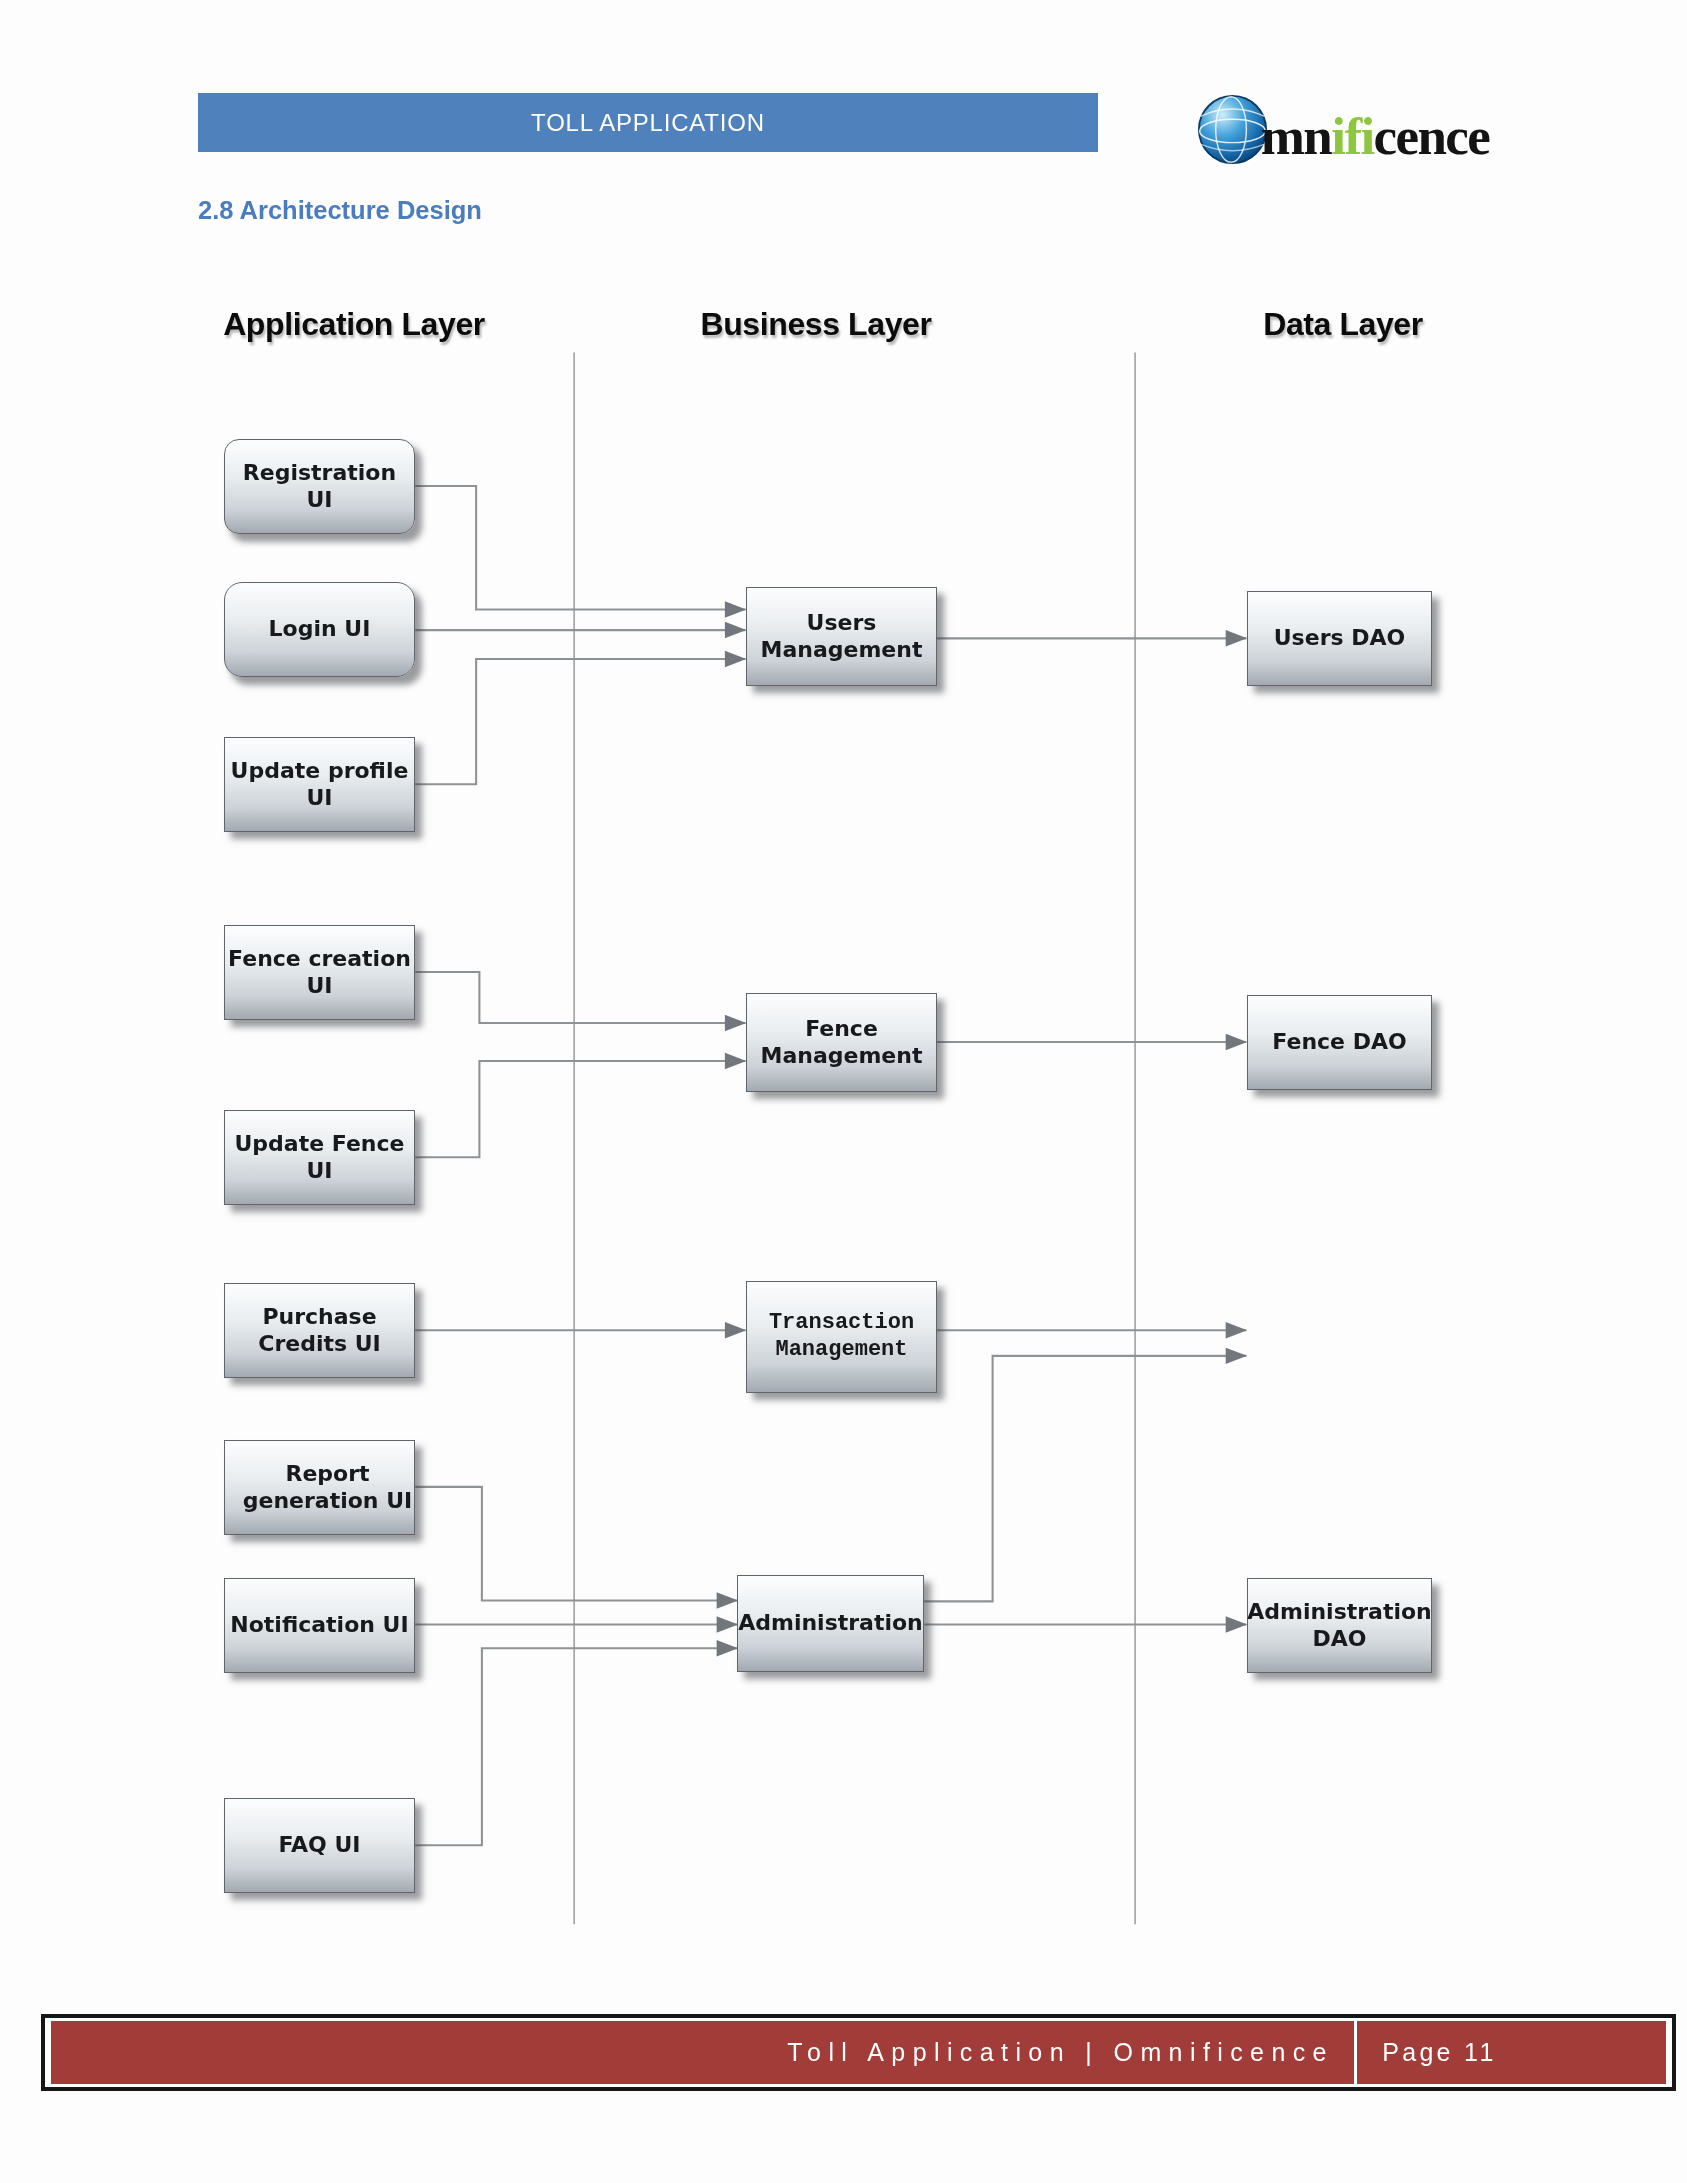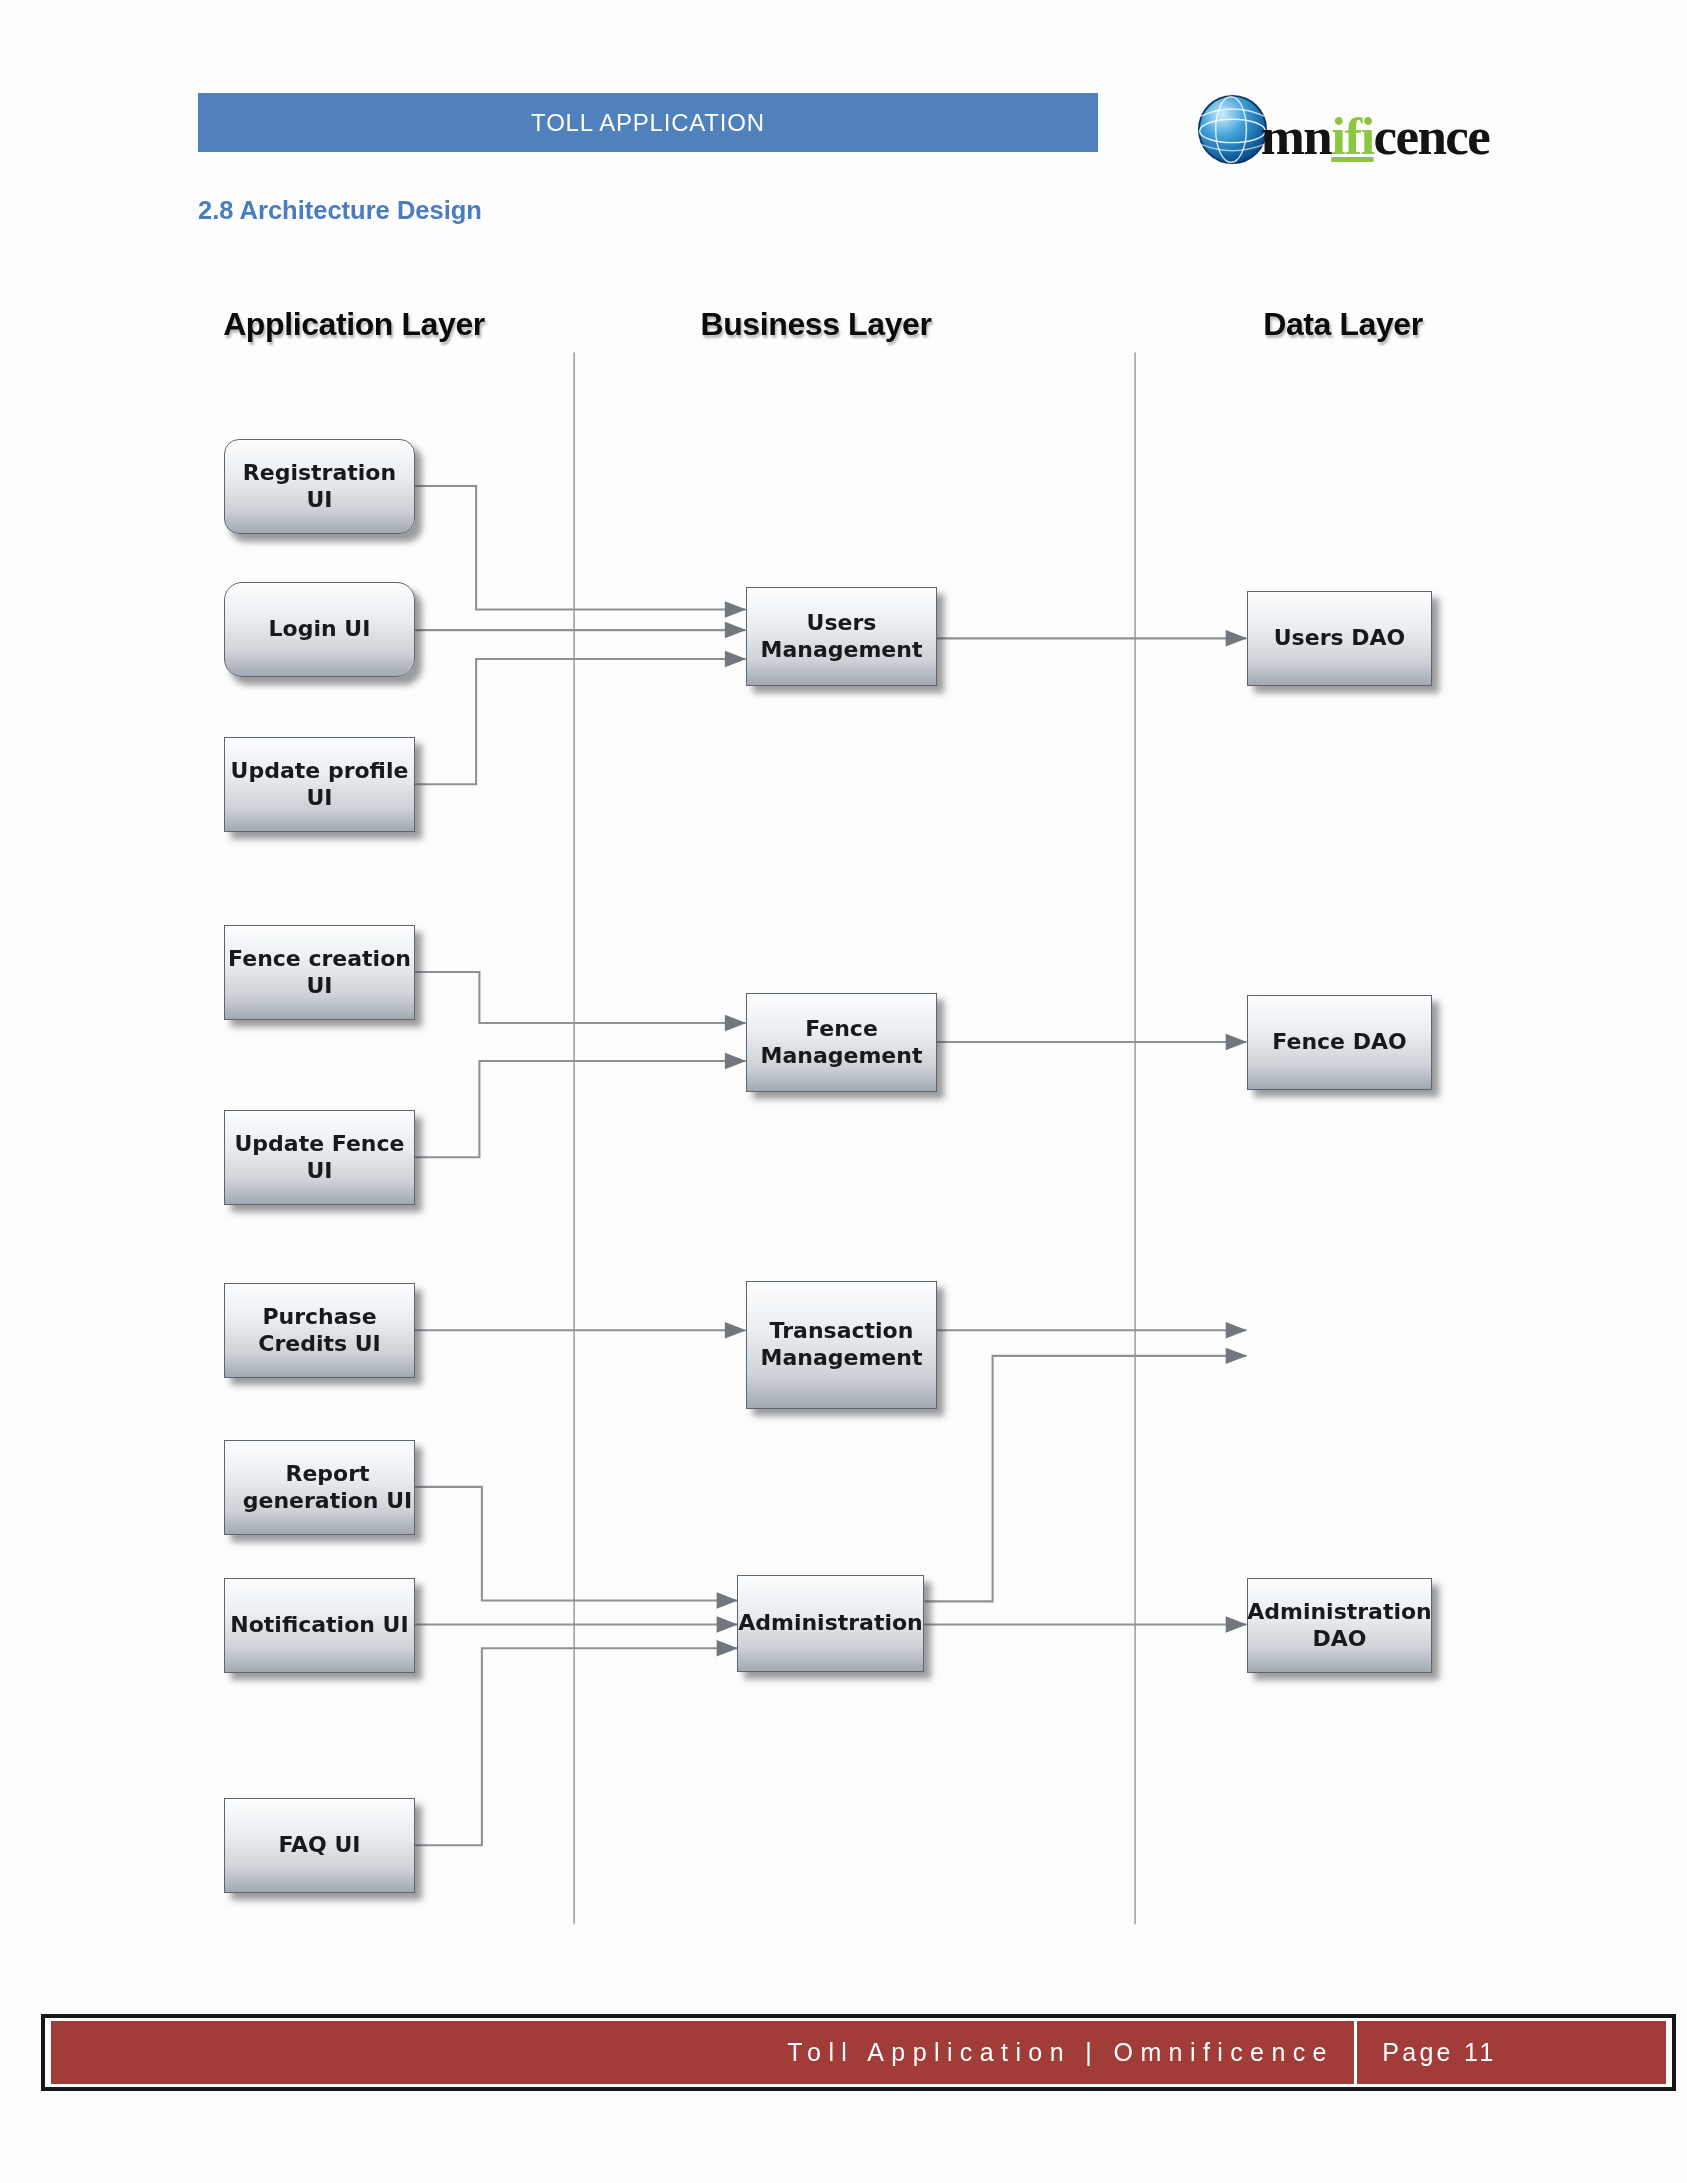--- a/index.html
+++ b/index.html
@@ -15,21 +15,21 @@
   .header-bar span{color:#ffffff;font-size:24px;letter-spacing:0.8px;}
   .logo{
     position:absolute;left:1196px;top:86px;height:82px;
     display:flex;align-items:flex-end;
   }
   .globe{width:73px;height:73px;margin-right:-8.2px;margin-bottom:1.6px;}
   .logo .word{
     font-family:"Liberation Serif",serif;font-weight:bold;font-size:53px;
     line-height:1;letter-spacing:-1.6px;color:#141414;margin-bottom:5px;
   }
-  .logo .green{color:#8dc63f;text-decoration:underline;}
+  .logo .green{color:#8dc63f;}
   
   .section-title{
     position:absolute;left:198px;top:196px;
     font-size:25.5px;font-weight:bold;color:#4a7dbd;
   }
   
   .diagram{position:absolute;left:0;top:280px;width:1687px;height:1697px;}
   .connector-layer{position:absolute;left:0;top:0;width:1687px;height:1697px;}
   .divider{stroke:#a3a3a3;stroke-width:2;}
   .edge{fill:none;stroke:#8e9295;stroke-width:2.5;}
@@ -137,21 +137,21 @@
       <div class="node" style="left: 224px; top: 1003px; width: 191px; height: 95px;">Purchase
 Credits UI</div>
       <div class="node" style="left: 224px; top: 1160px; width: 191px; height: 95px; padding-left: 16px;">Report
 generation UI</div>
       <div class="node" style="left: 224px; top: 1298px; width: 191px; height: 95px;">Notification UI</div>
       <div class="node" style="left: 224px; top: 1518px; width: 191px; height: 95px;">FAQ UI</div>
       <div class="node" style="left: 746px; top: 307px; width: 191px; height: 99px;">Users
 Management</div>
       <div class="node" style="left: 746px; top: 713px; width: 191px; height: 99px;">Fence
 Management</div>
-      <div class="node" style="left: 746px; top: 1001px; width: 191px; height: 128px;">Transaction
+      <div class="node" style="left: 746px; top: 1001px; width: 191px; height: 112px; font-family: Liberation Mono, monospace;">Transaction
 Management</div>
       <div class="node" style="left: 737px; top: 1295px; width: 187px; height: 97px;">Administration</div>
       <div class="node" style="left: 1247px; top: 311px; width: 185px; height: 95px;">Users DAO</div>
       <div class="node" style="left: 1247px; top: 715px; width: 185px; height: 95px;">Fence DAO</div>
       <div class="node" style="left: 1247px; top: 1298px; width: 185px; height: 95px;">Administration
 DAO</div>
     </div>
 
   <div class="footer">
     <div class="footer-red">

